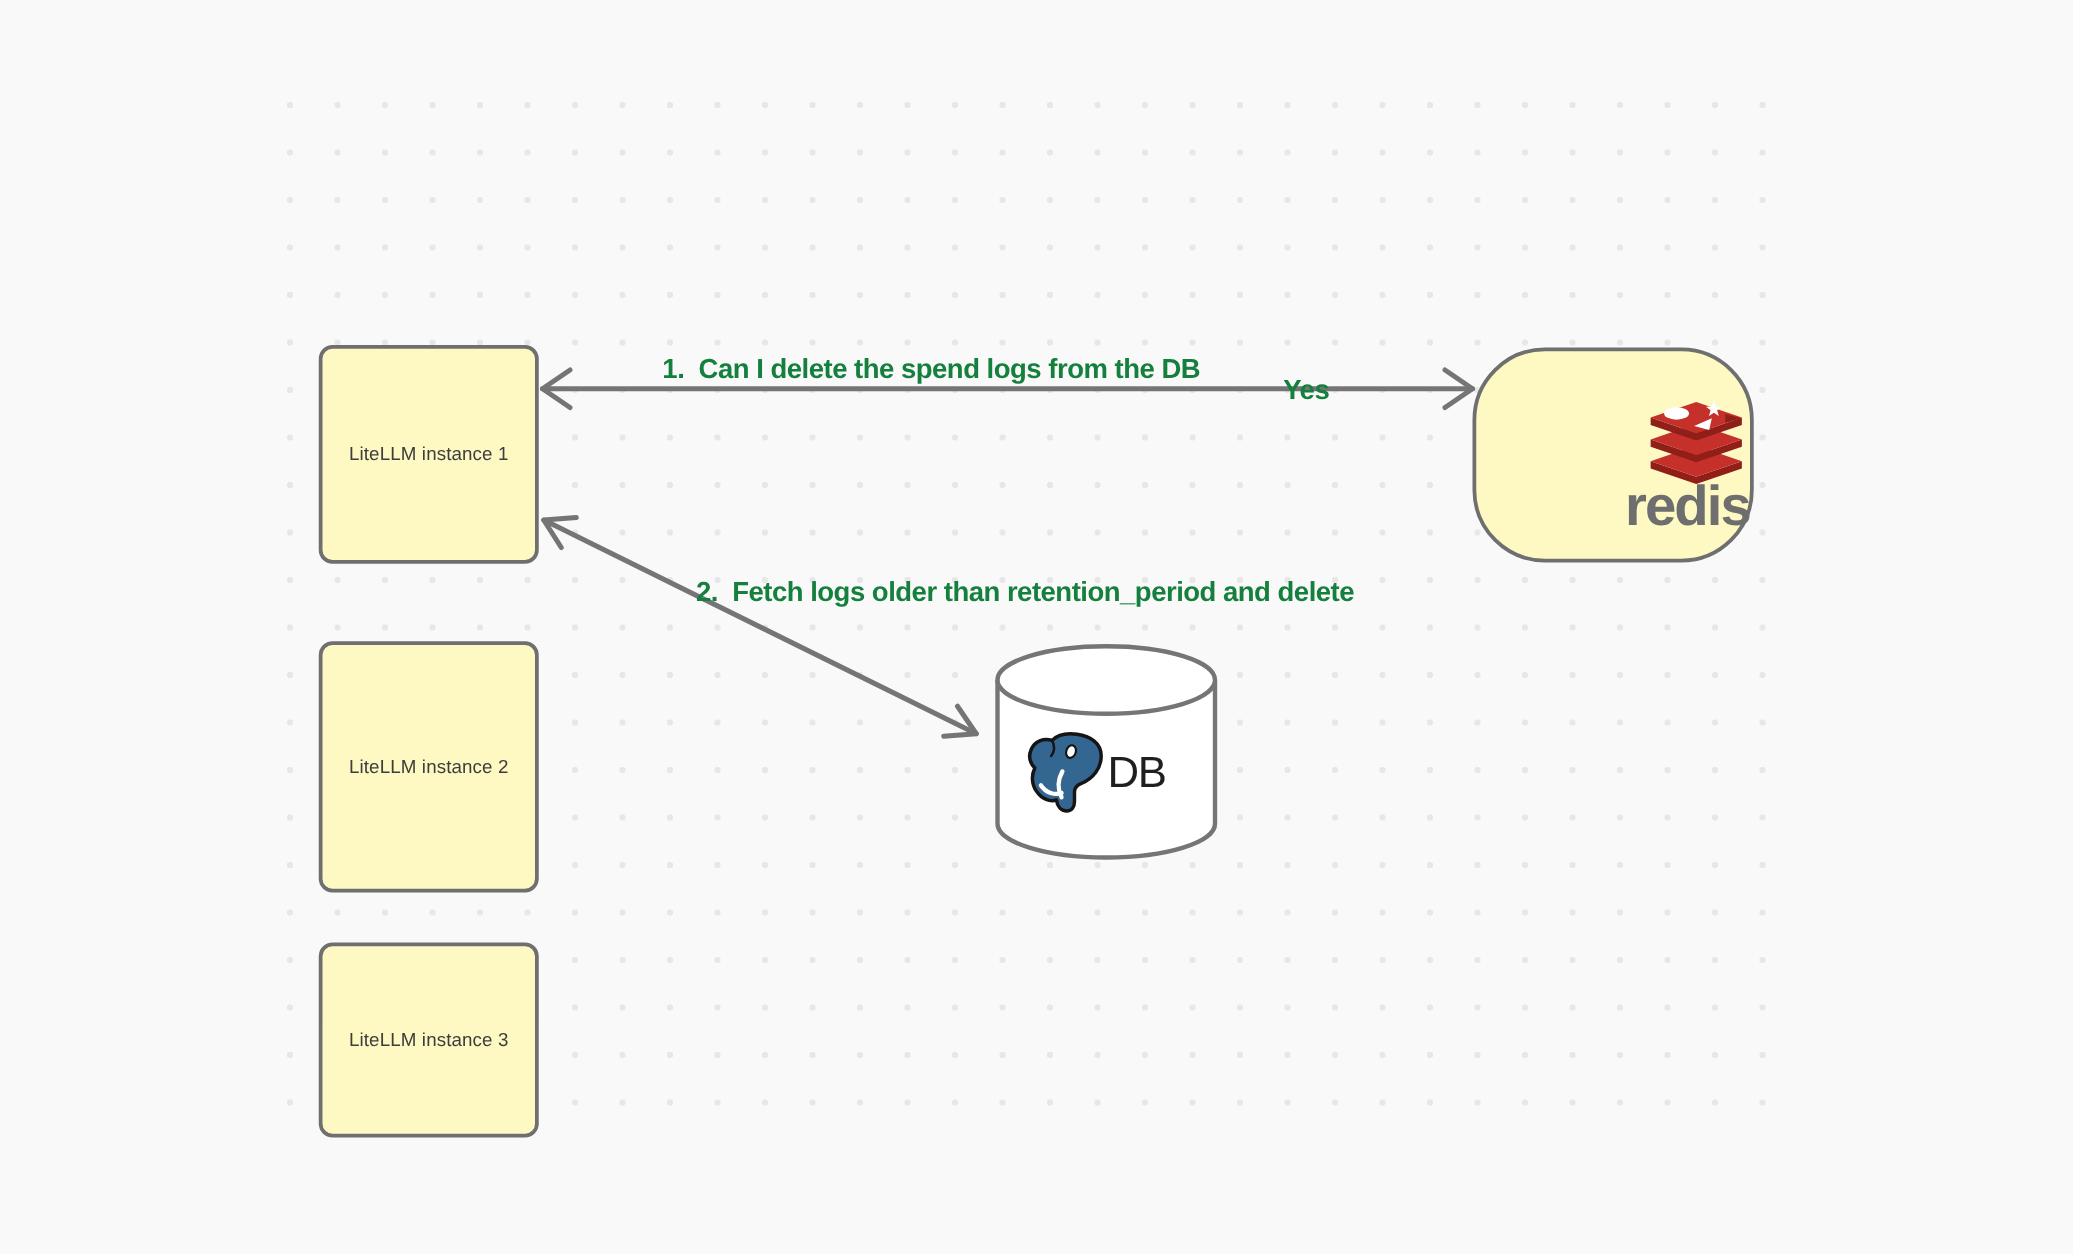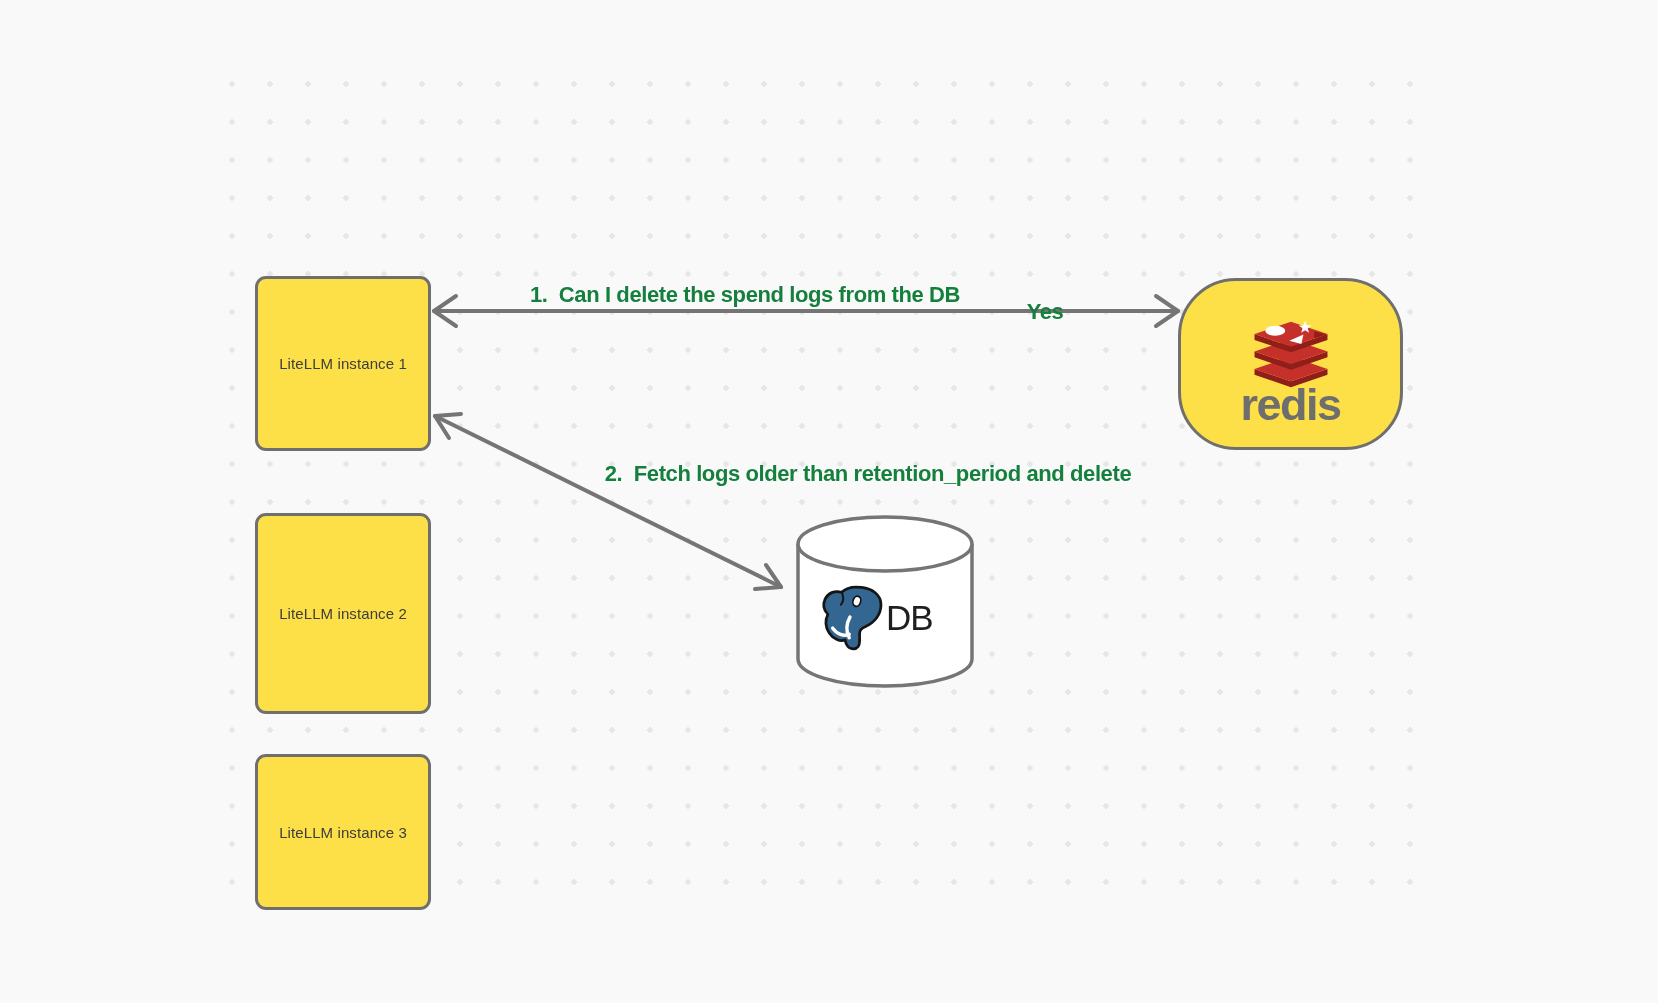--- a/index.html
+++ b/index.html
@@ -10,42 +10,42 @@
   }
   .dotgrid {
     position:absolute; left:213px; top:65px; width:1216px; height:836px;
     background-image:radial-gradient(circle, #e7e7e7 2.6px, rgba(0,0,0,0) 2.8px);
     background-size:38px 38px; z-index:0;
   }
   svg.edges { position:absolute; left:0; top:0; width:1658px; height:1003px; z-index:1; }
   .stroke { stroke:#757575; stroke-width:4; fill:none; stroke-linecap:round; stroke-linejoin:round; }
   .cyl { stroke:#757575; stroke-width:3.5; }
   .node {
-    position:absolute; background:#fde047; border:3.5px solid #6f6f6f; border-radius:11px;
+    position:absolute; background:#fef9c3; border:3.5px solid #6f6f6f; border-radius:11px;
     box-sizing:border-box; display:flex; align-items:center; justify-content:center; z-index:2;
   }
   #box1 { left:255px; top:276px; width:176px; height:175px; }
   #box2 { left:255px; top:513px; width:176px; height:201px; }
   #box3 { left:255px; top:754px; width:176px; height:156px; }
   .node-label { font-size:15px; color:#3d3d3d; letter-spacing:0.1px; }
   .redis-node {
     left:1178px; top:278px; width:225px; height:172px; border-radius:58px;
-    flex-direction:column; padding-top:16px;
+    flex-direction:column; padding-top:16px;align-items:flex-end;
   }
   .redis-word {
     font-size:45px; font-weight:bold; color:#6e6e6e; letter-spacing:-1.5px;
     line-height:40px; margin-top:-3px;
   }
   .edge-label {
     position:absolute; transform:translate(-50%,-50%); z-index:2;
     font-size:22px; font-weight:700; color:#15803d; white-space:pre; letter-spacing:-0.4px;
   }
   #edge1-label { left:745px; top:295px; }
   #edge1-reply { left:1045px; top:312px; }
-  #edge2-label { left:868px; top:474px; }
+  #edge2-label { left:820px; top:474px; }
   .pg-logo { position:absolute; left:816px; top:584px; width:72px; height:69px; z-index:3; }
   .db-label {
     position:absolute; left:886px; top:619px; transform:translateY(-52%); z-index:3;
     font-size:35px; font-weight:500; color:#1f1f1f; letter-spacing:-1px;
   }
 </style>
 </head>
 <body>
 
 <div class="canvas">

